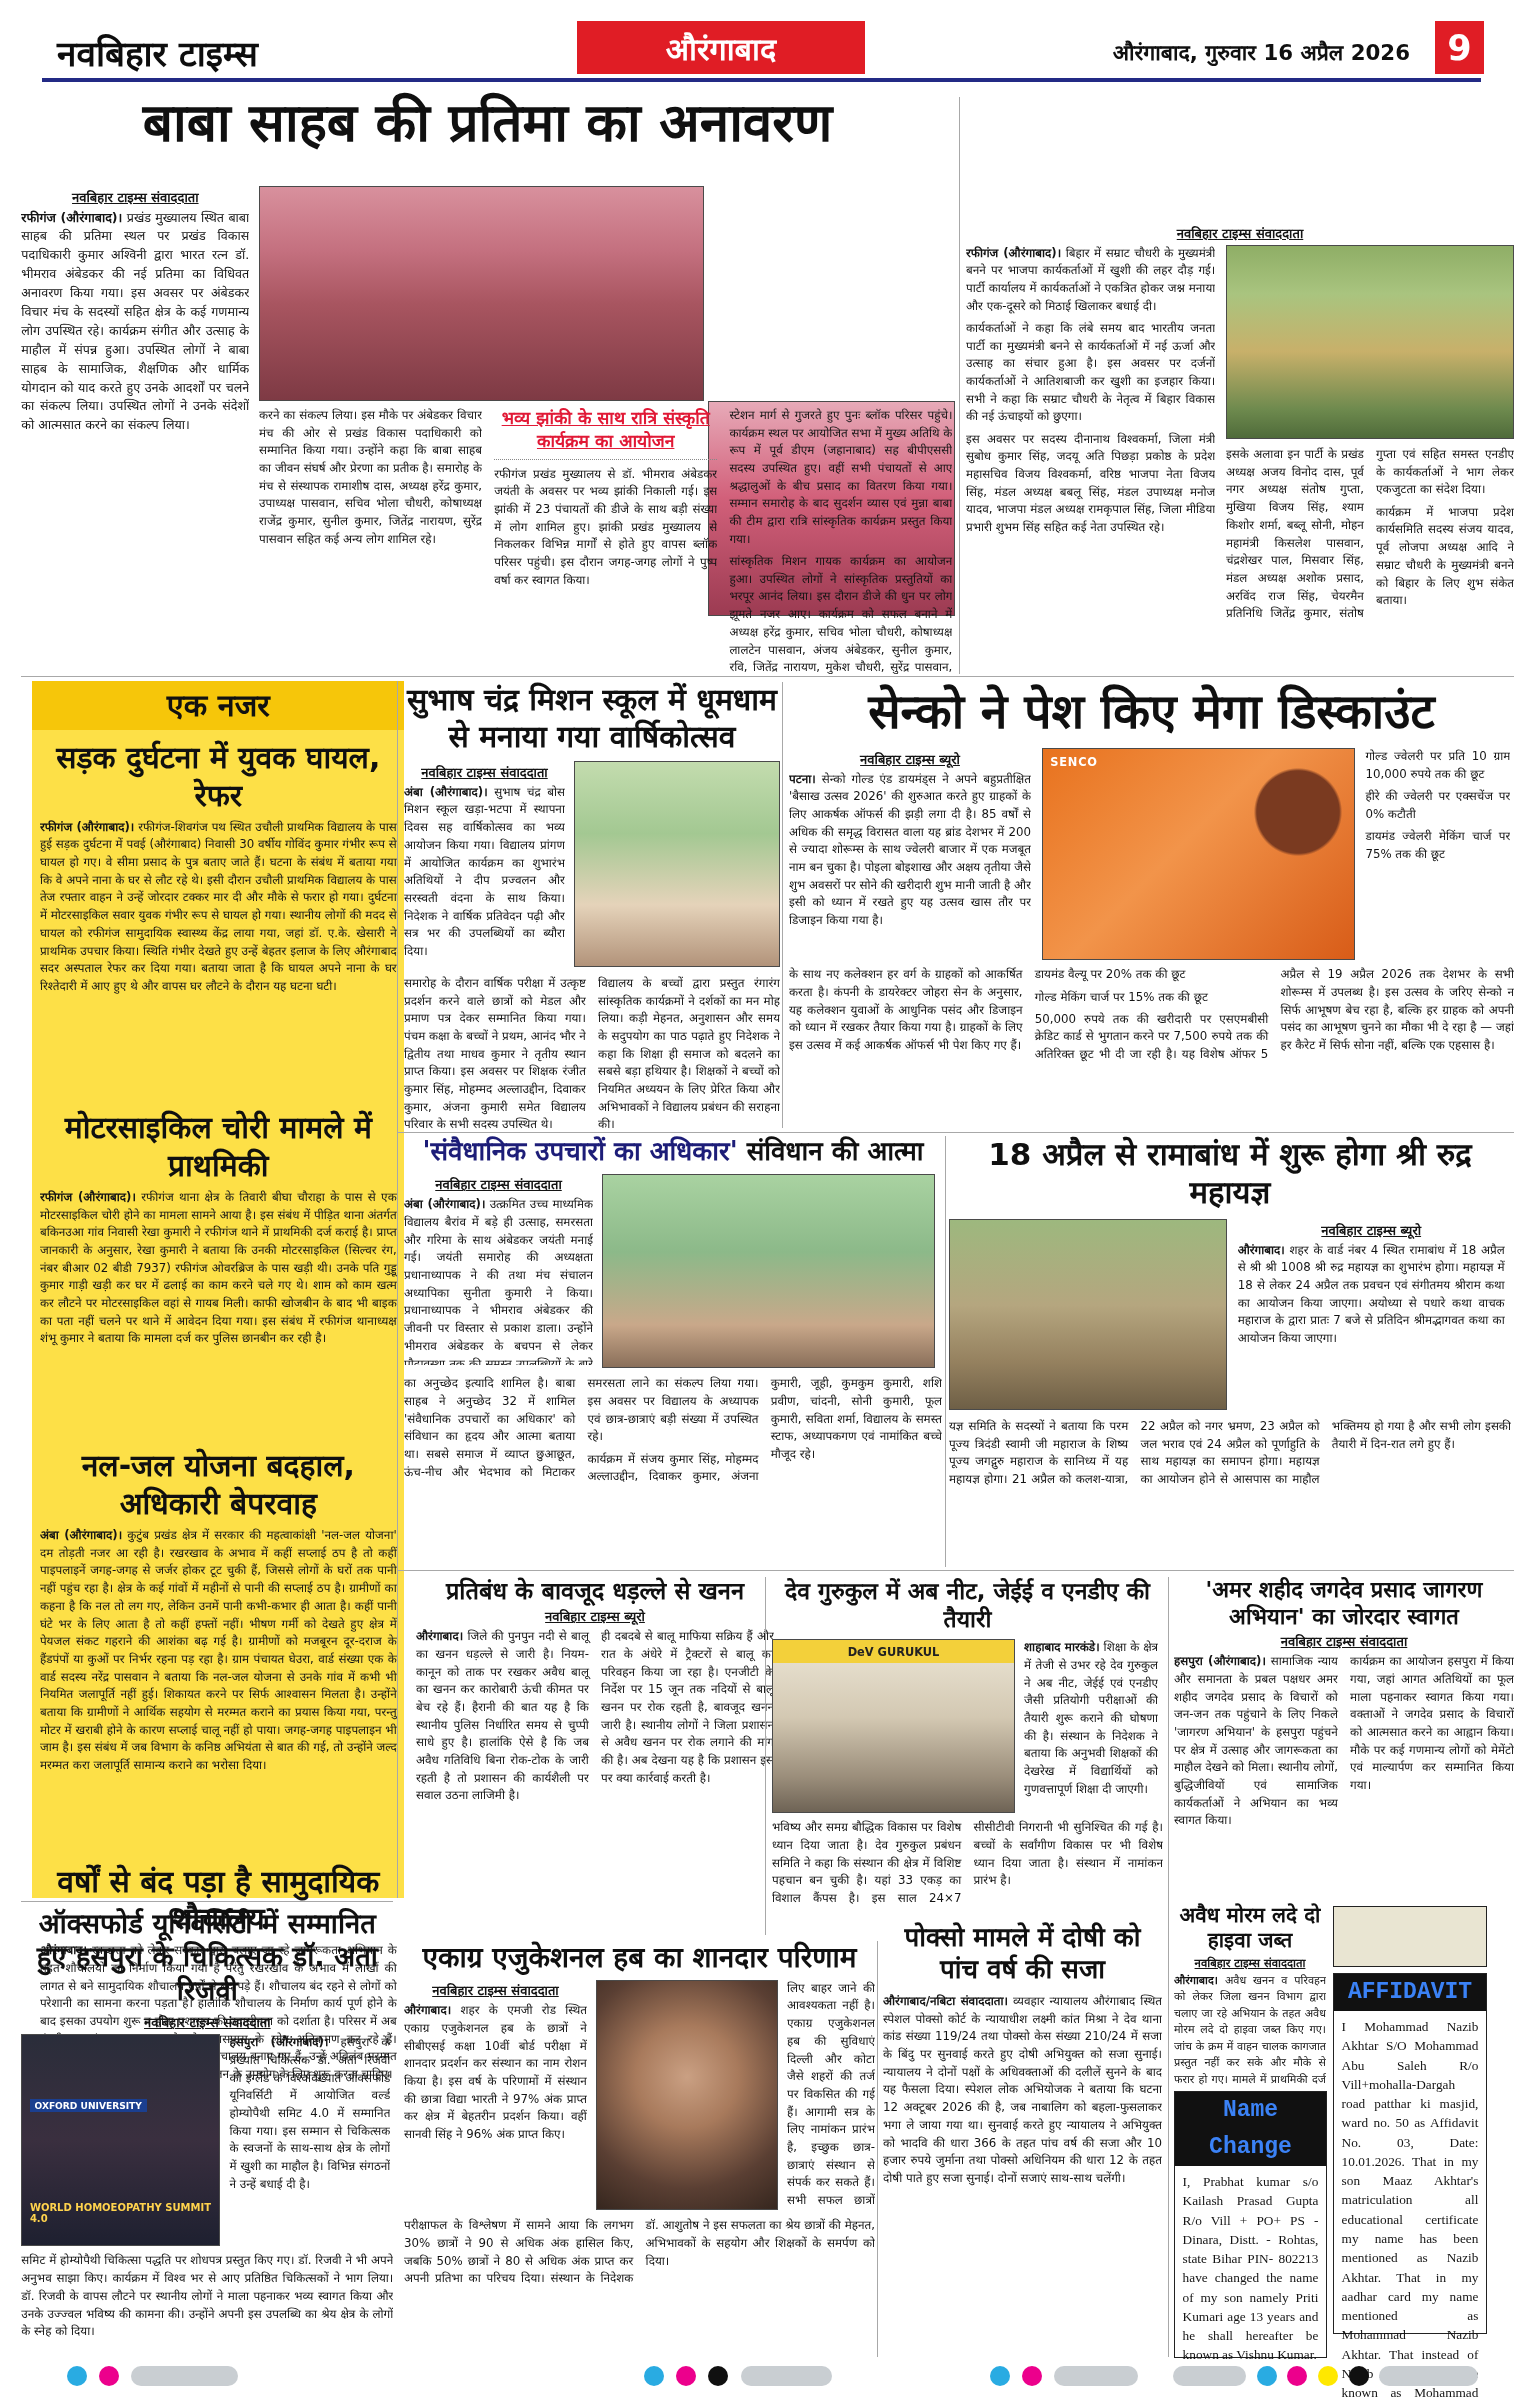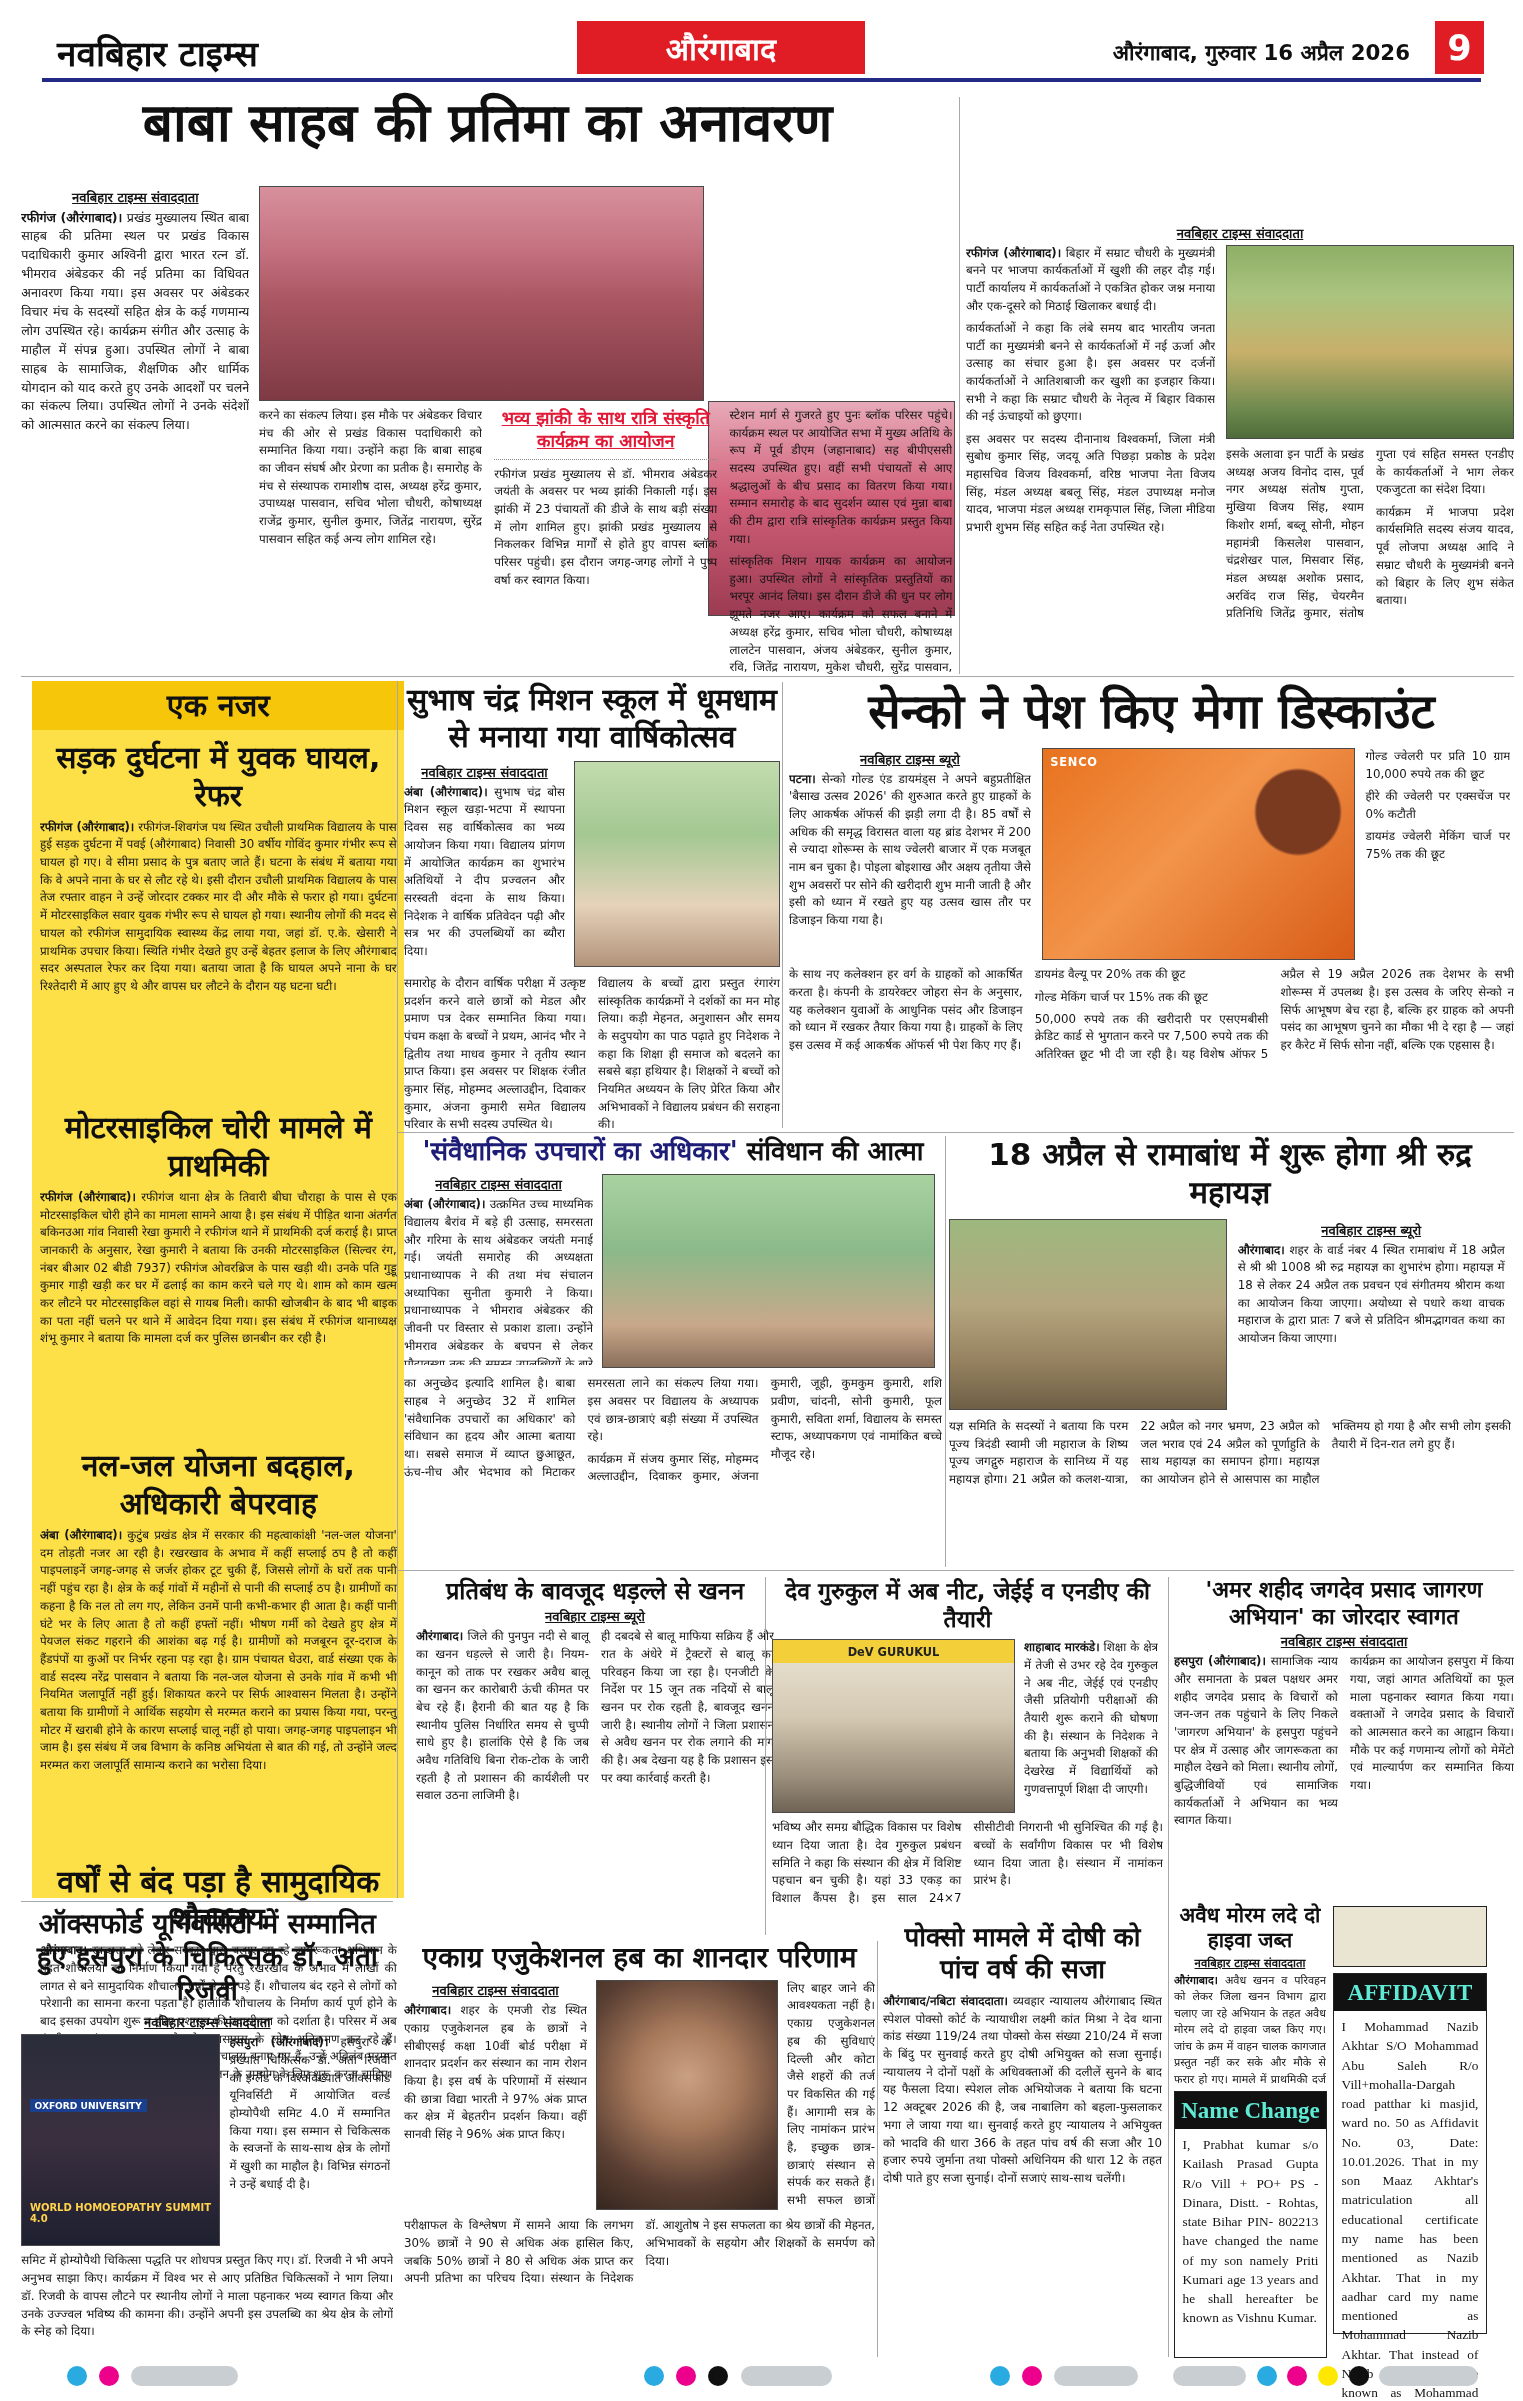--- a/index.html
+++ b/index.html
@@ -24,22 +24,22 @@
   .date-line{font-size:21.3px;font-weight:bold;color:#101010;white-space:nowrap;}
   
   .cream{background:#fde047;margin-left:11px;}
   .yellow-banner{background:#f6c60a;color:#111;font-weight:bold;text-align:center;font-size:30.5px;line-height:49px;}
   .mini-head{font-weight:bold;text-align:center;font-size:30px;line-height:1.25;margin:7.6px 0 4.6px;color:#101010;}
   .magenta-sub{color:#e11936;font-weight:bold;text-align:center;text-decoration:underline;font-size:17.5px;line-height:1.3;}
   .dotted-rule{border-top:1.5px dotted #888;margin:6.1px 0;}
   .navy{color:#1d1d78;}
   
   .notice{border:1.5px solid #222;background:#fff;}
-  .notice-bar{background:#111;color:#5eead4;font-weight:bold;text-align:center;
-              font-family:Liberation Serif, serif;}
+  .notice-bar{background:#111;color:#3b82f6;font-weight:bold;text-align:center;
+              font-family:Liberation Mono, monospace;}
   .notice-body{font-family:"Liberation Serif",serif;font-size:13.3px;line-height:1.45;text-align:justify;padding:6.1px 7.6px;}
   .adbox{background:#e9e5d2;border:1.5px solid #222;}
   
   .senco-logo{position:absolute;top:6.1px;left:7.6px;color:#fff;font-weight:bold;font-size:11.4px;letter-spacing:0.8px;}
   .banner-strip{position:absolute;top:0;left:0;right:0;height:23px;background:#f3d03a;color:#222;
                 font-weight:bold;font-size:11.4px;display:flex;align-items:center;justify-content:center;}
   .ox1{position:absolute;top:64px;left:7.6px;background:#1b3f8f;color:#fff;font-size:9.1px;font-weight:bold;padding:1.5px 4.6px;}
   .ox2{position:absolute;bottom:21.3px;left:7.6px;color:#ffd34d;font-size:10px;font-weight:bold;}
   
   .dot{width:20px;height:20px;border-radius:50%;display:inline-block;}

